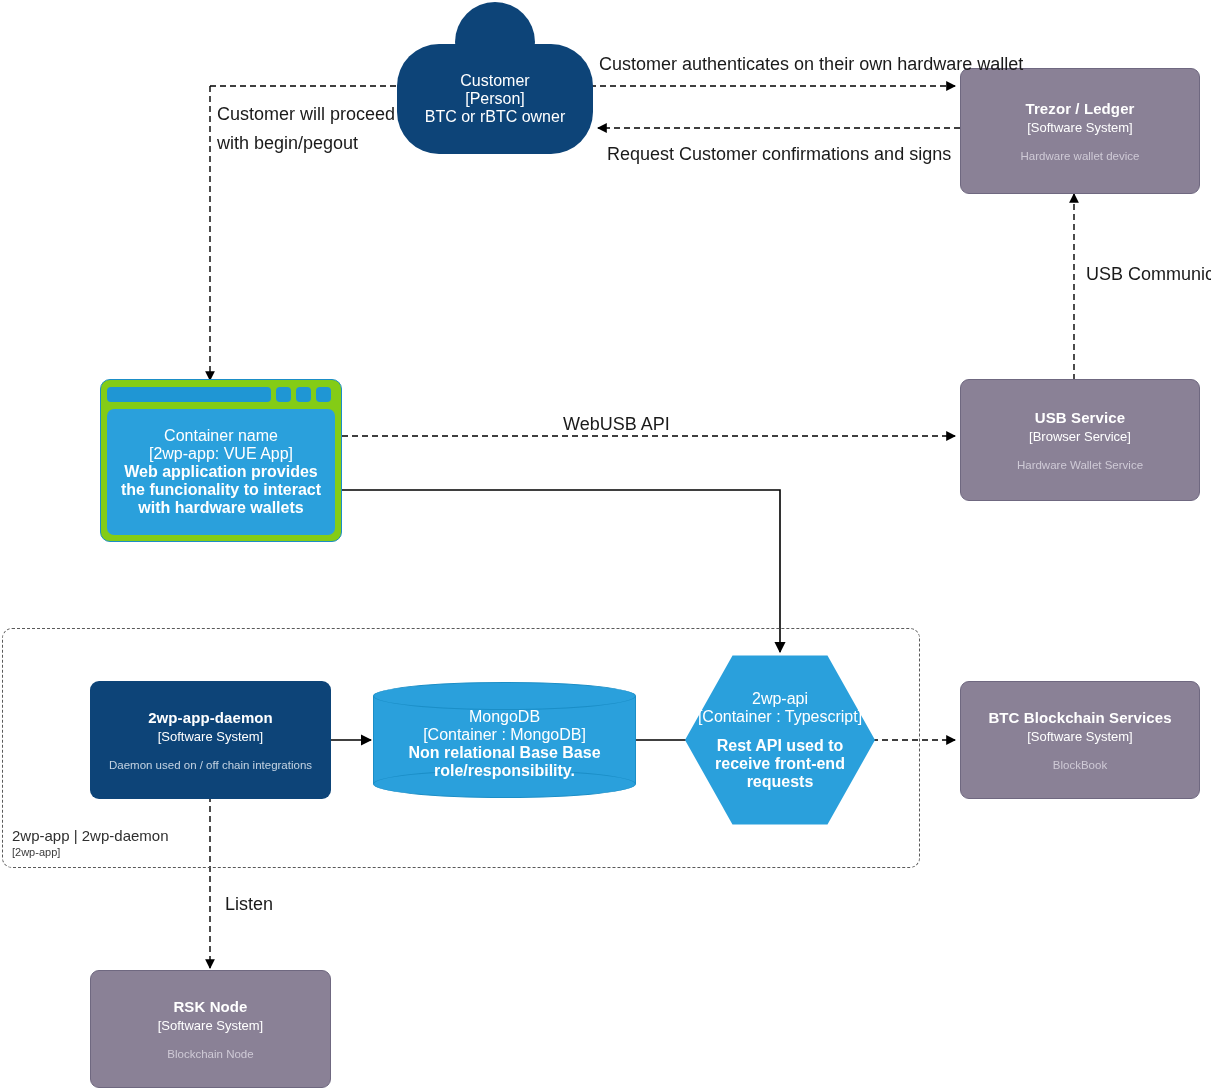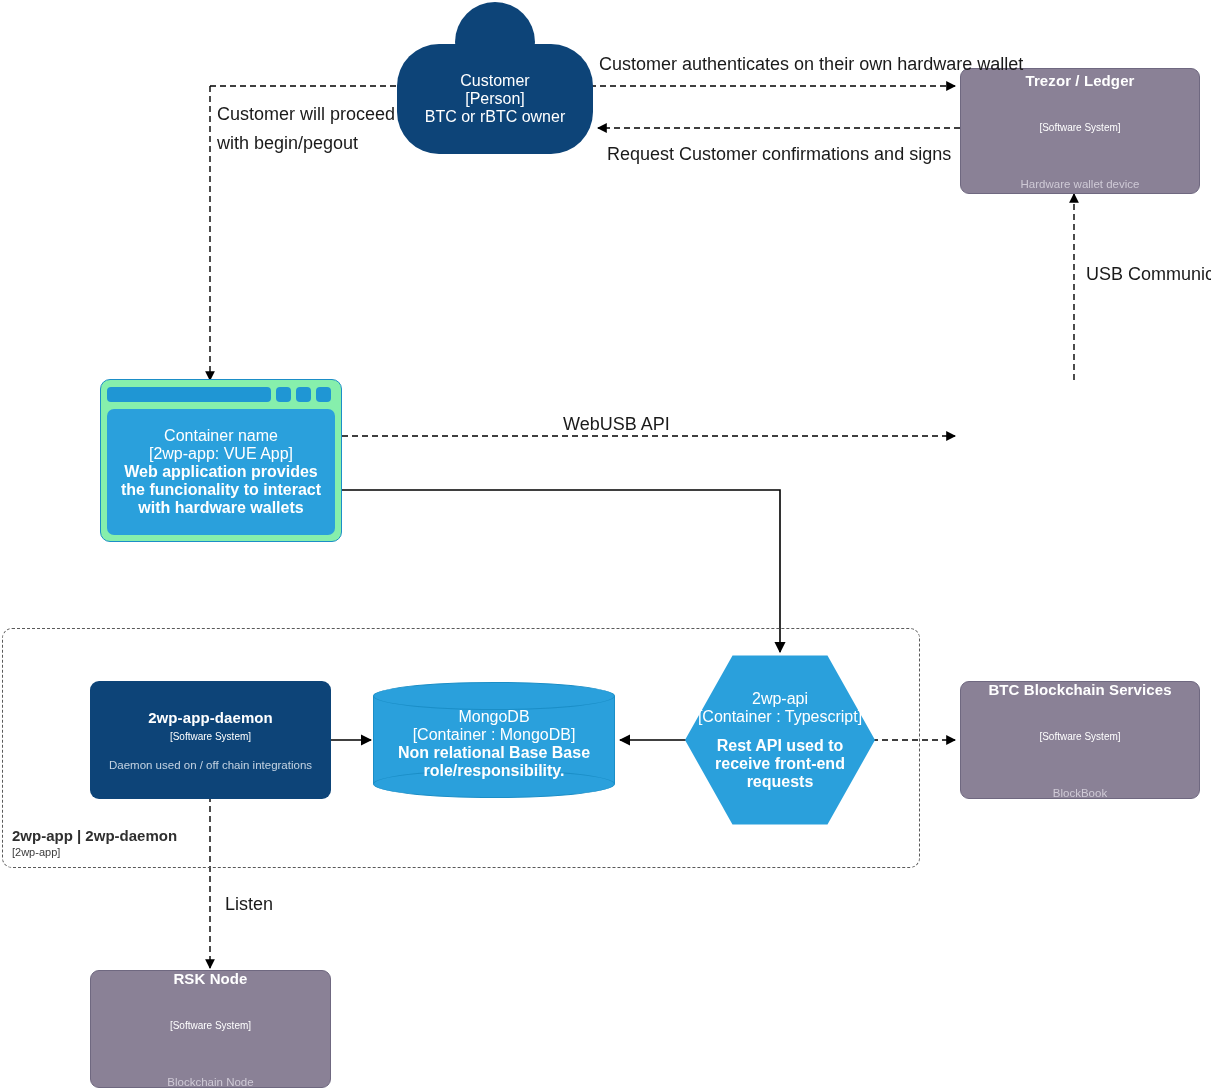--- a/index.html
+++ b/index.html
@@ -34,38 +34,37 @@
     color:#ffffff;
     padding:6px 10px;
   }
   .node .n-title{
     font-weight:bold;
     font-size:15px;
     line-height:19px;
     letter-spacing:.1px;
   }
   .node .n-tech{
-    font-size:10px;
+    font-size:13px;
     line-height:17px;
     margin-top:1px;
   }
   .node .n-desc{
     font-size:11.5px;
     line-height:14px;
     margin-top:13px;
     color:#d9d6de;
     max-width:95%;
   }
 
   
   .sys{
     background:#8a8196;
     border:1px solid #6f6880;
     border-radius:9px;
-    gap:28px;
   }
   .sys .n-desc{color:#cfcad6;}
 
   
   .darkblue{
     background:#0d4478;
     border-radius:9px;
   }
   .darkblue .n-desc{color:#c4d3e2;text-align:center;}
 
@@ -93,21 +92,21 @@
     flex-direction:column;
     align-items:center;
     justify-content:center;
     color:#fff;
     text-align:center;
   }
 
   
   .browser{
     position:absolute;
-    background:#86efac;
+    background:#84cc16;
     border-radius:10px;
     border:1px solid #1b8ec7;
     padding:6px;
     box-sizing:border-box;
   }
   .browser .chrome{
     height:17px;
     display:flex;
     align-items:center;
     gap:5px;
@@ -142,20 +141,21 @@
   .browser .n-desc,
   .cylinder .n-desc,
   .hexagon .n-desc{
     color:#ffffff;
     font-weight:bold;
   }
 
   
   .cylinder{
     position:absolute;
+    padding-left:21px;
   }
   .cylinder .cyl-body{
     position:absolute;
     left:0; top:14px;
     width:100%;
     height:calc(100% - 28px);
     background:#2aa0dc;
     border-left:1px solid #1b8ec7;
     border-right:1px solid #1b8ec7;
     box-sizing:border-box;
@@ -216,21 +216,21 @@
     border-radius:10px;
     box-sizing:border-box;
   }
   .boundary-label{
     position:absolute;
     color:#2f2f2f;
     text-align:left;
   }
   .boundary-label .b-title{
     font-size:15px;
-    font-weight:bold;
+    font-weight:normal;
     line-height:19px;
   }
   .boundary-label .b-tech{
     font-size:11px;
     line-height:14px;
     color:#3a3a3a;
   }
 
   
   .edge-label{
@@ -302,20 +302,25 @@
       <div class="dot"></div>
       <div class="dot"></div>
     </div>
     <div class="screen">
       <div class="n-title">Container name</div>
       <div class="n-tech">[2wp-app: VUE App]</div>
       <div class="n-desc">Web application provides the funcionality to interact with hardware wallets</div>
     </div>
   </div>
 
+  <div class="node sys" style="left:960px; top:379px; width:240px; height:122px;">
+    <div class="n-title">USB Service</div>
+    <div class="n-tech">[Browser Service]</div>
+    <div class="n-desc">Hardware Wallet Service</div>
+  </div>
 
   <div class="node darkblue" style="left:90px; top:681px; width:241px; height:118px;">
     <div class="n-title">2wp-app-daemon</div>
     <div class="n-tech">[Software System]</div>
     <div class="n-desc">Daemon used on / off chain integrations</div>
   </div>
 
   <div class="cylinder" style="left:373px; top:682px; width:242px; height:116px;">
     <div class="cyl-body"></div>
     <div class="cyl-bottom"></div>

